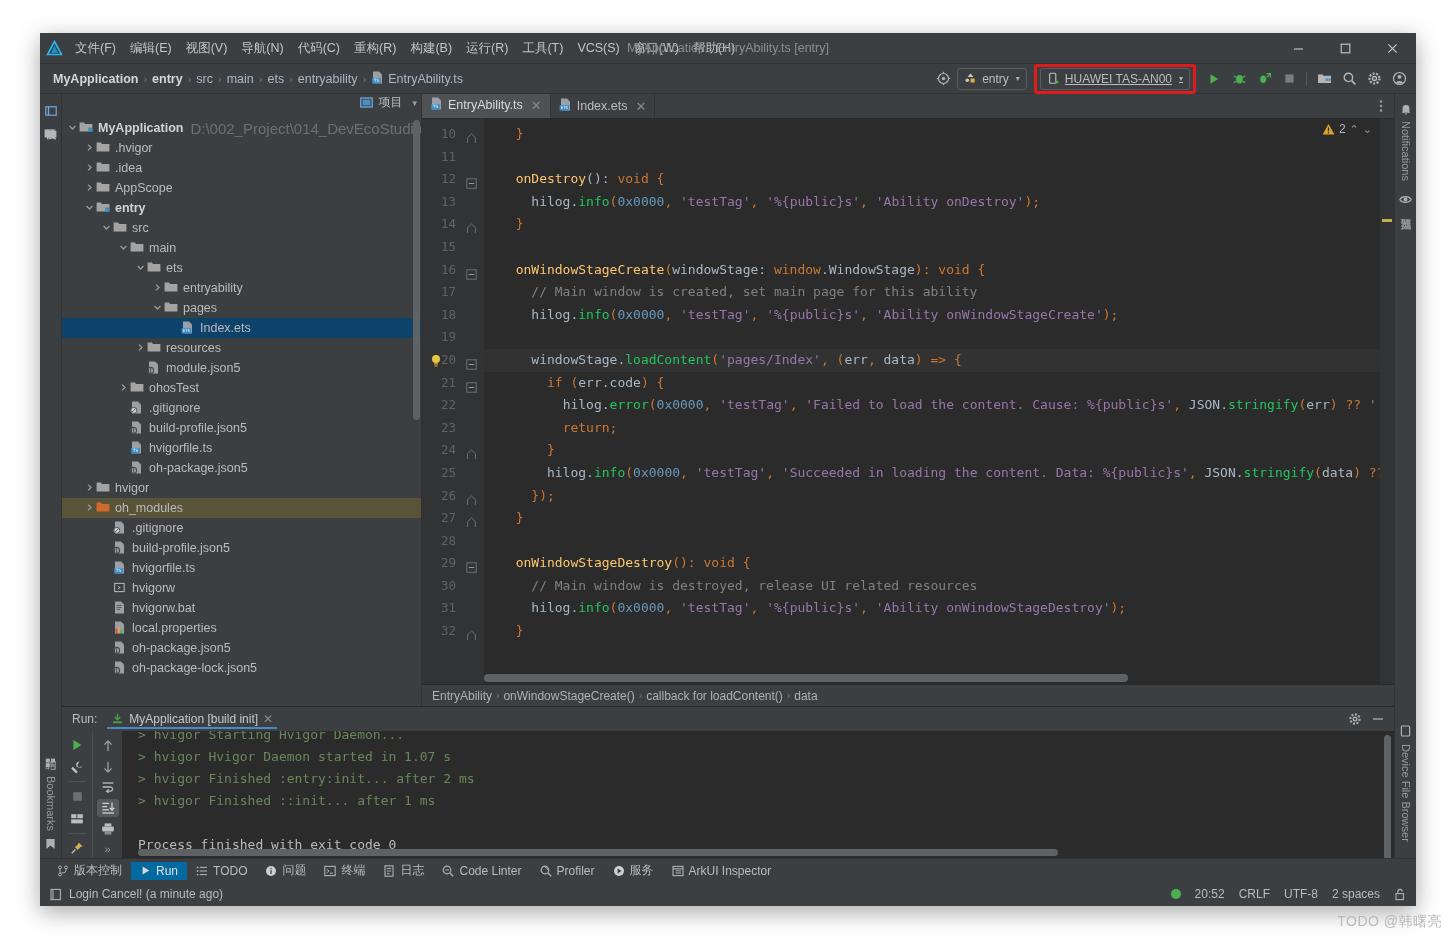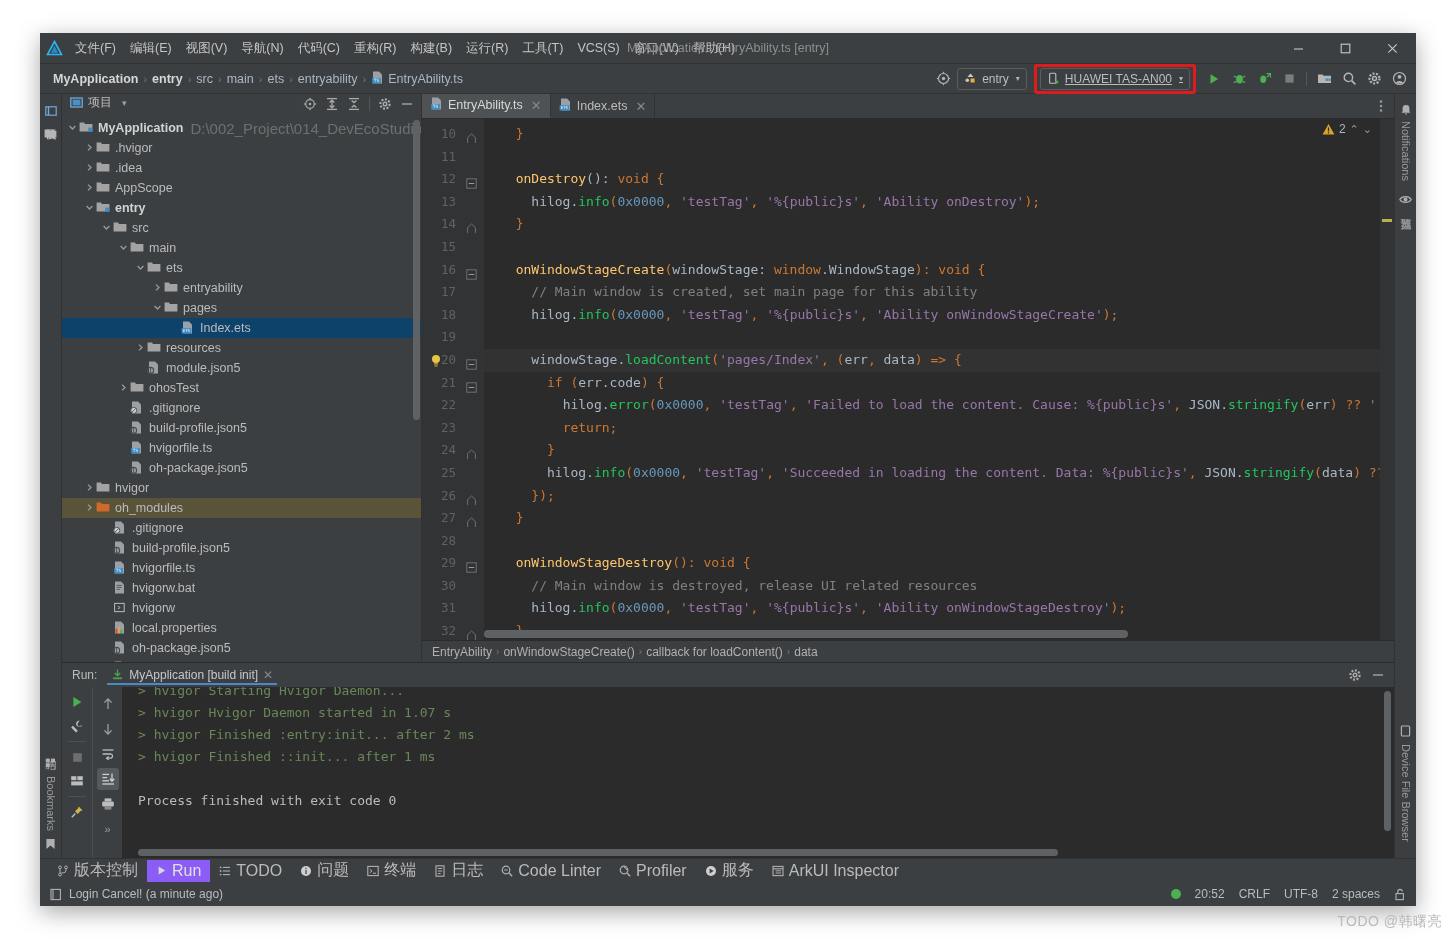--- a/index.html
+++ b/index.html
@@ -89,22 +89,22 @@
 
   
   .center-col { flex: 1; display: flex; flex-direction: column; min-width: 0; }
   .top-split { display: flex; flex: 1; min-height: 0; }
 
   .project-panel {
     width: 360px; background: #3c3f41; display: flex; flex-direction: column;
     border-right: 1px solid #323232; min-width: 0;
   }
   .panel-head {
-    height: 24px; display: flex; align-items: flex-start; padding: 0 4px 0 8px;
-    font-size: 12px; color: #bbbbbb; gap: 6px;
+    height: 24px; display: flex; align-items: flex-end; padding: 0 4px 0 8px;
+    font-size: 12px; color: #bbbbbb; gap: 6px; flex-direction: column;
   }
   .panel-head .title { display:flex; align-items:center; gap:5px; }
   .panel-head-right { margin-left: auto; display: flex; align-items: center; gap: 2px; }
   .ph-icon { width: 20px; height: 20px; display:flex; align-items:center; justify-content:center; color:#aaaaaa; }
   .vdiv { width:1px; height:14px; background:#555; margin:0 3px; }
 
   .tree {
     flex: 1; overflow: hidden; background: #3c3f41; position: relative;
     font-size: 12.5px;
   }
@@ -183,21 +183,21 @@
 
   .bcrumb-bar {
     height: 22px; background: #3c3f41; display: flex; align-items: center;
     padding: 0 10px; font-size: 12px; gap: 4px; border-top: 1px solid #2b2b2b;
   }
   .bcrumb-bar .b { color: #b0b0b0; }
   .bcrumb-bar .s { color: #777; font-size: 10px; }
 
   
   .run-panel {
-    height: 196px; background: #3c3f41; display: flex; flex-direction: column;
+    height: 152px; background: #3c3f41; display: flex; flex-direction: column;
     border-top: 1px solid #2b2b2b;
   }
   .run-head { height: 24px; display: flex; align-items: center; padding: 0 6px 0 10px; gap: 10px; }
   .run-head .lbl { font-size: 12px; color: #bbbbbb; }
   .run-tab {
     display: flex; align-items: center; gap: 5px; font-size: 12px; color: #c8c8c8;
     border-bottom: 2px solid #4a88c7; padding: 2px 4px 1px;
   }
   .run-tab .x { color: #888; font-size: 12px; }
   .run-head-right { margin-left: auto; display: flex; gap: 3px; align-items: center; }
@@ -219,26 +219,26 @@
     line-height: 22px;
   }
   .console .clipped { margin-top: -9px; }
   .console .plain { color: #bbbbbb; }
   .cscroll-v { position:absolute; right:3px; top:4px; width:7px; height:140px; background:#5e6264; border-radius:4px; }
   .cscroll-h { position:absolute; left:16px; bottom:2px; height:7px; width:920px; background:#5e6264; border-radius:4px; }
 
   
   .statusbar1 {
     height: 24px; background: #3c3f41; display: flex; align-items: center;
-    padding: 0 8px; gap: 0; border-top: 1px solid #323232; font-size: 16px;
+    padding: 0 8px; gap: 0; border-top: 1px solid #323232; font-size: 12px;
   }
   .sb-item {
     display: flex; align-items: center; gap: 5px; padding: 2px 9px; color: #bbbbbb;
   }
-  .sb-item.active { background: #8b5cf6; color: #e0e0e0; }
+  .sb-item.active { background: #0369a1; color: #e0e0e0; }
   .statusbar2 {
     height: 24px; background: #3c3f41; display: flex; align-items: center;
     padding: 0 10px; font-size: 12px; color: #bbbbbb; gap: 7px;
   }
   .sb2-right { margin-left: auto; display: flex; align-items: center; gap: 14px; }
   .greendot { width: 10px; height: 10px; border-radius: 50%; background: #4caf50; }
 
   .watermark {
     position: absolute; right: 14px; bottom: 8px; font-size: 14px; color: #b9b9b9;
     letter-spacing: .5px;
@@ -701,34 +701,34 @@
                   <span class="ic"><svg width="13" height="13" viewBox="0 0 13 13">
                       <path d="M2 0.6 h6 l3 3 v9 h-9 z" fill="#9aa0a6"></path>
                       <rect x="1.2" y="7" width="8.6" height="5.4" fill="#3c8dc5"></rect>
                       <text x="5.5" y="11.3" font-size="4.4" fill="#fff" text-anchor="middle" font-family="DejaVu Sans">TS</text>
                     </svg></span>
                   <span class="nm">hvigorfile.ts</span>
                 </div>
                 <div class="trow" style="padding-left: 38px;">
                   <span class="arrow"></span>
                   <span class="ic"><svg width="13" height="13" viewBox="0 0 13 13">
+                      <rect x="1.6" y="2.4" width="9.6" height="8.2" fill="none" stroke="#b0b0b0" stroke-width="1.1"></rect>
+                      <path d="M4.8 5.2 L7.2 6.6 L4.8 8" fill="none" stroke="#b0b0b0" stroke-width="1"></path>
+                    </svg></span>
+                  <span class="nm">hvigorw</span>
+                </div>
+                <div class="trow" style="padding-left: 38px;">
+                  <span class="arrow"></span>
+                  <span class="ic"><svg width="13" height="13" viewBox="0 0 13 13">
                       <path d="M2 0.6 h6 l3 3 v9 h-9 z" fill="#9aa0a6"></path>
                       <line x1="3.6" y1="4.4" x2="8.8" y2="4.4" stroke="#555" stroke-width="0.9"></line>
                       <line x1="3.6" y1="6.4" x2="8.8" y2="6.4" stroke="#555" stroke-width="0.9"></line>
                       <line x1="3.6" y1="8.4" x2="7" y2="8.4" stroke="#555" stroke-width="0.9"></line>
                     </svg></span>
                   <span class="nm">hvigorw.bat</span>
-                </div>
-                <div class="trow" style="padding-left: 38px;">
-                  <span class="arrow"></span>
-                  <span class="ic"><svg width="13" height="13" viewBox="0 0 13 13">
-                      <rect x="1.6" y="2.4" width="9.6" height="8.2" fill="none" stroke="#b0b0b0" stroke-width="1.1"></rect>
-                      <path d="M4.8 5.2 L7.2 6.6 L4.8 8" fill="none" stroke="#b0b0b0" stroke-width="1"></path>
-                    </svg></span>
-                  <span class="nm">hvigorw</span>
                 </div>
                 <div class="trow" style="padding-left: 38px;">
                   <span class="arrow"></span>
                   <span class="ic"><svg width="13" height="13" viewBox="0 0 13 13">
                       <path d="M2 0.6 h6 l3 3 v9 h-9 z" fill="#9aa0a6"></path>
                       <rect x="2.6" y="7.6" width="1.8" height="4.6" fill="#d14b3c"></rect>
                       <rect x="5" y="5.6" width="1.8" height="6.6" fill="#e8a33a"></rect>
                       <rect x="7.4" y="8.6" width="1.8" height="3.6" fill="#4caf50"></rect>
                     </svg></span>
                   <span class="nm">local.properties</span>

